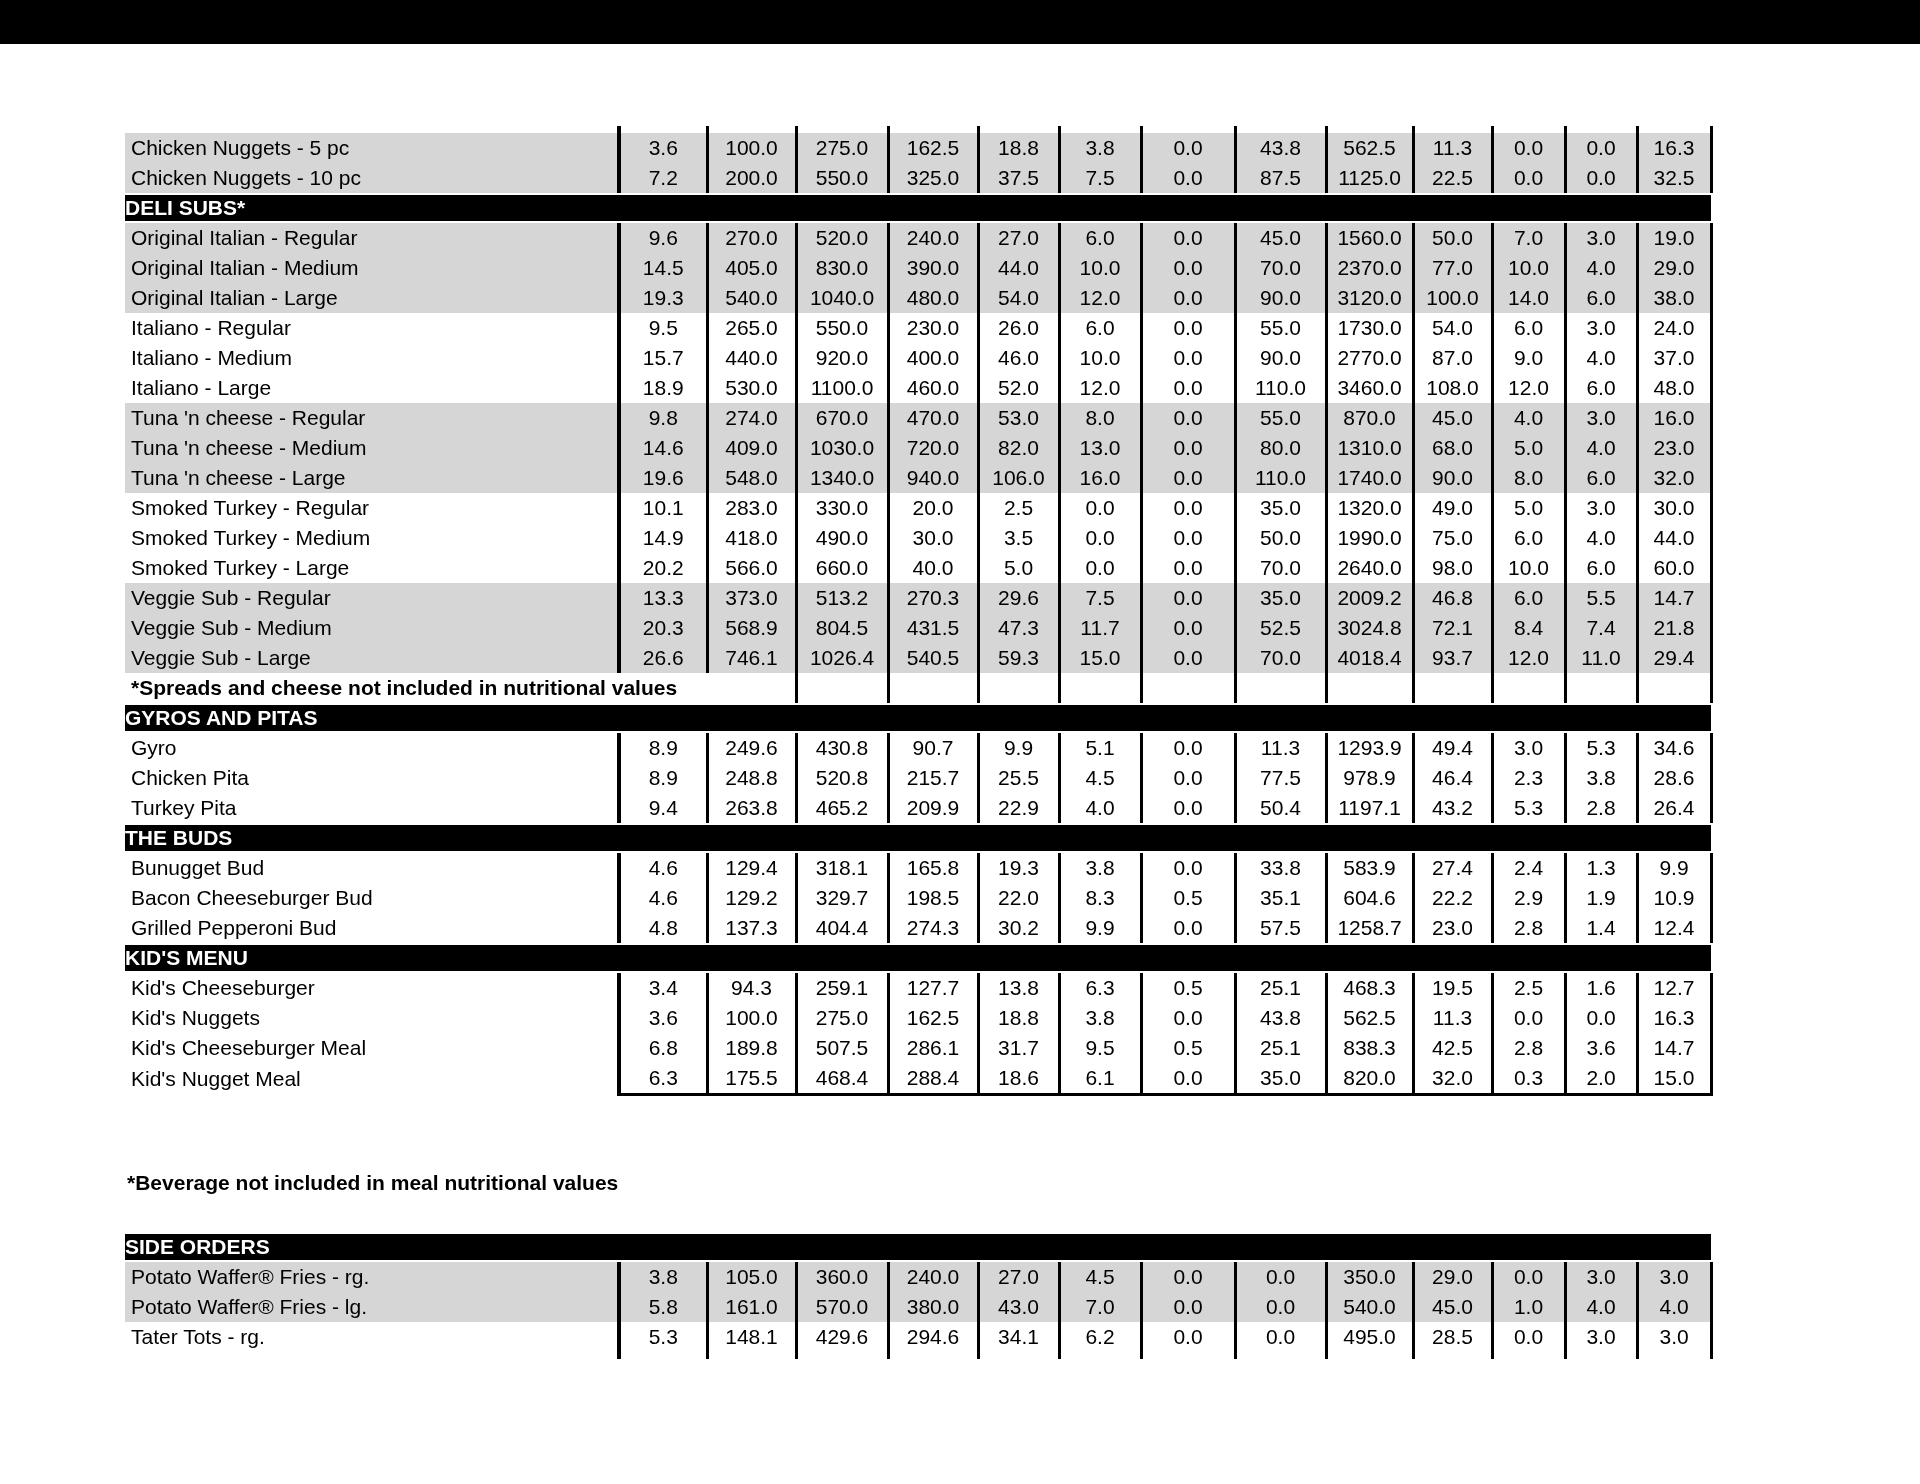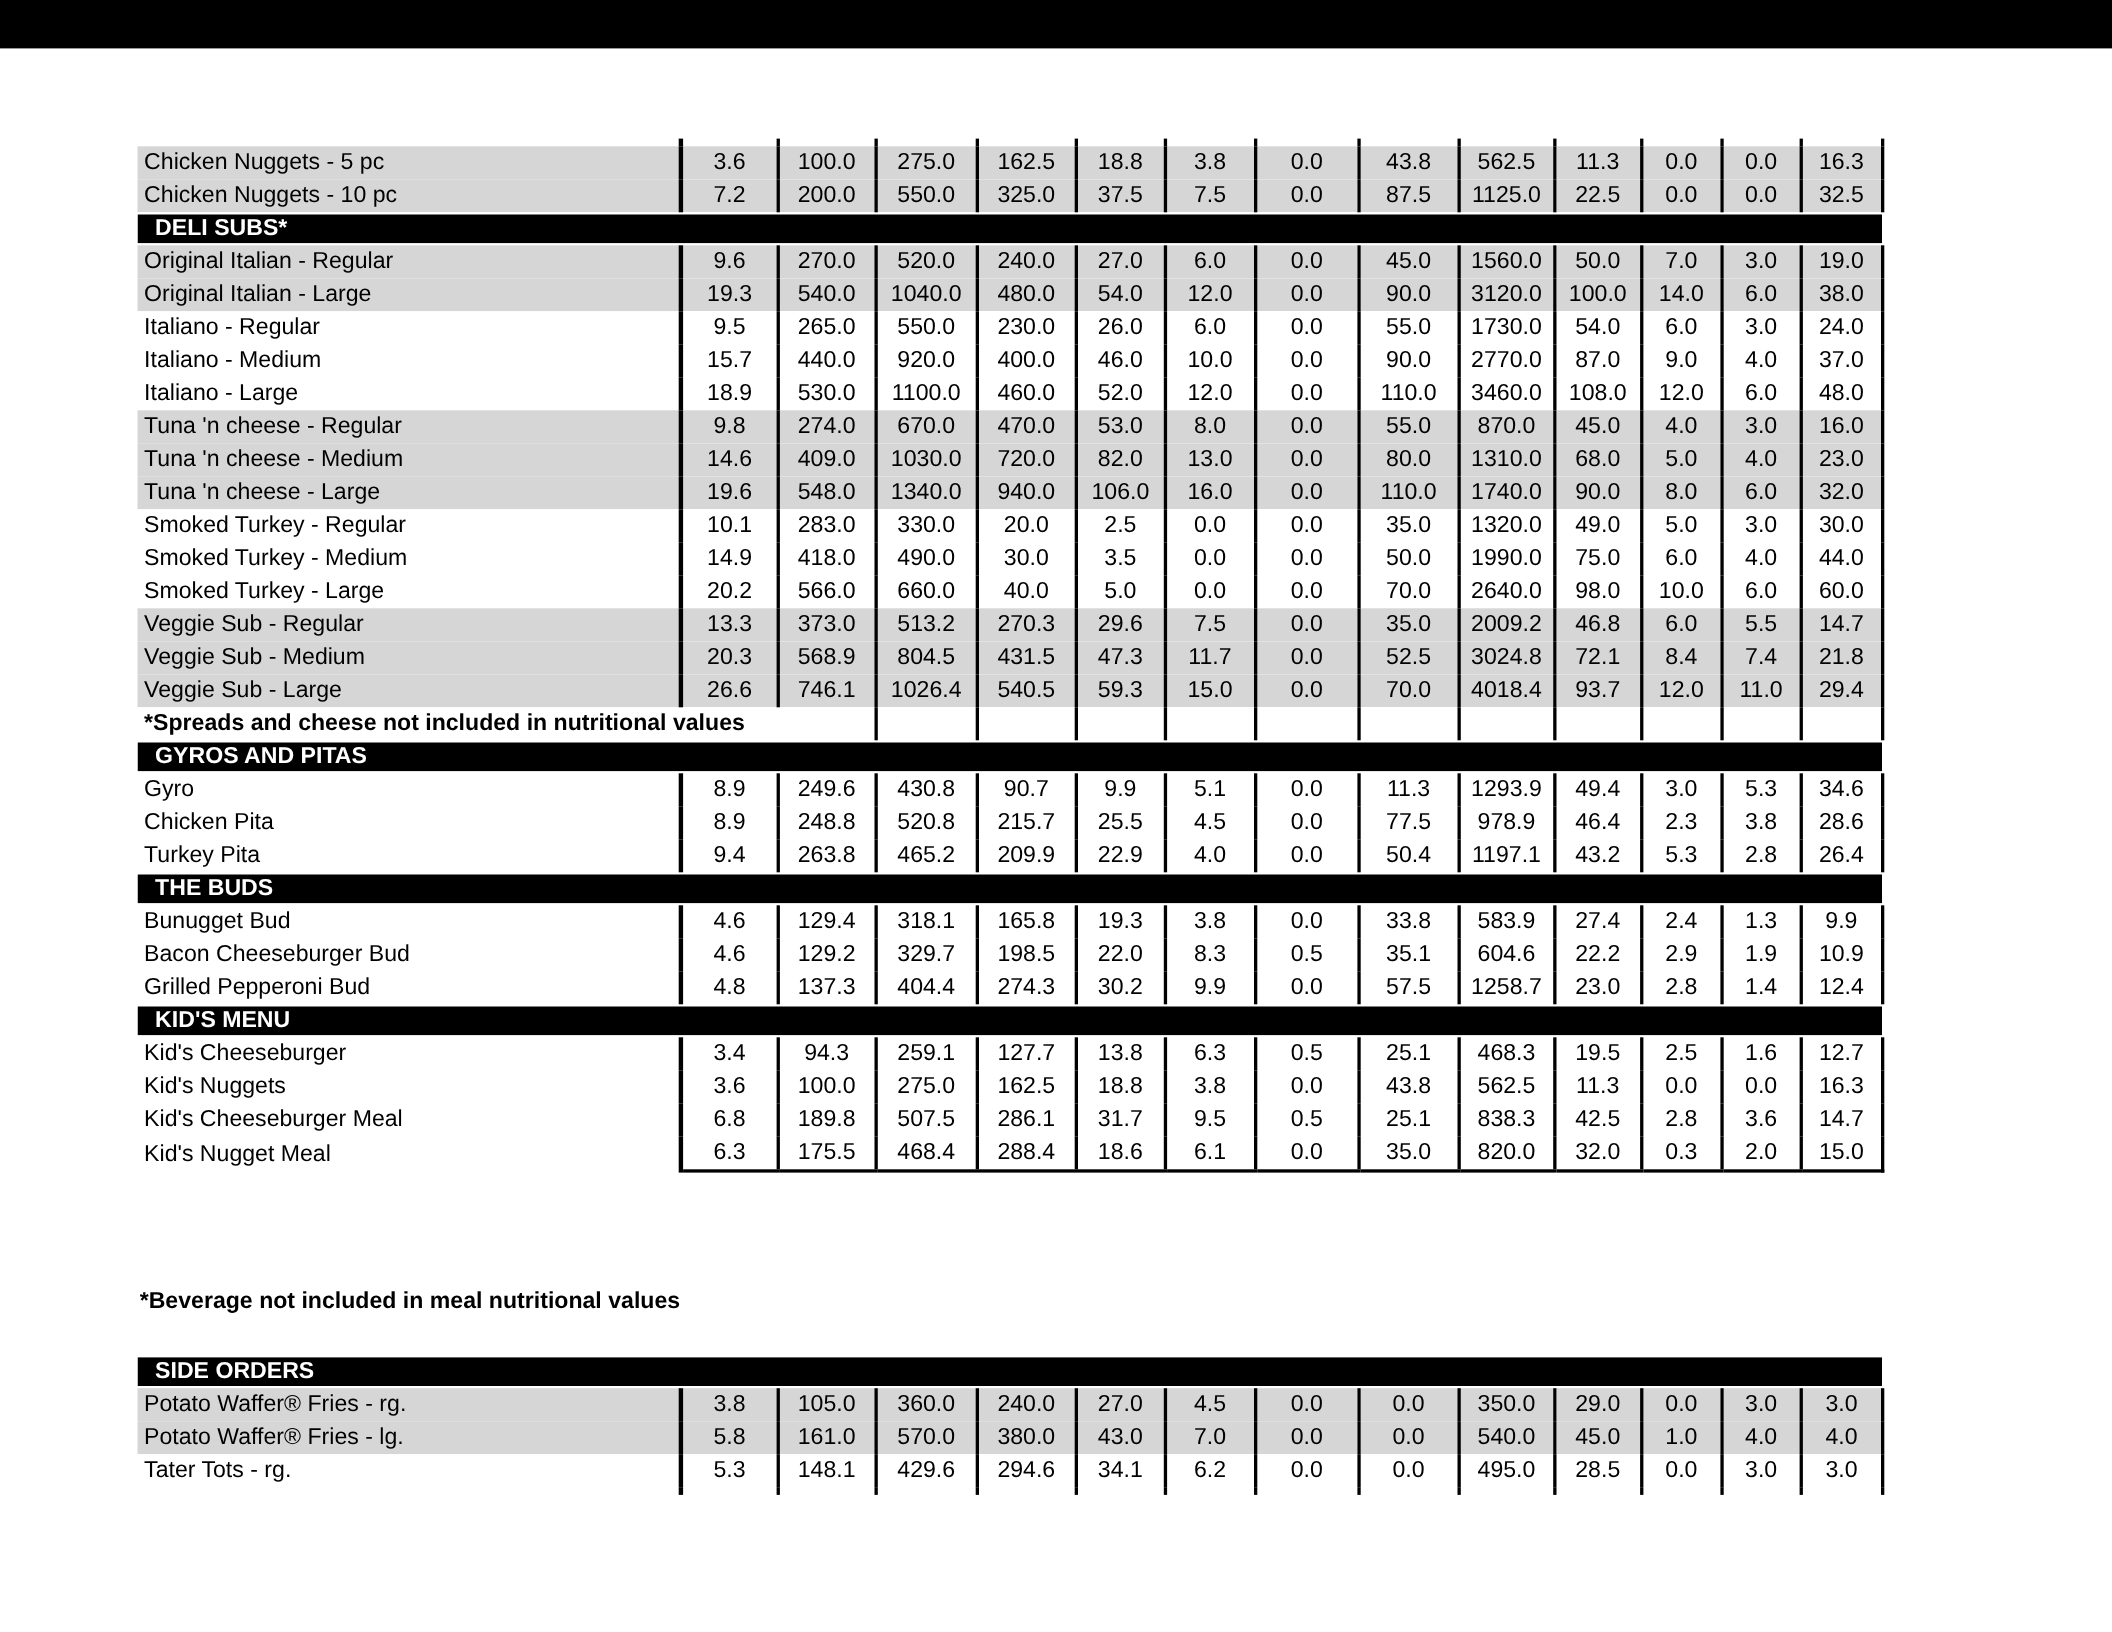--- a/index.html
+++ b/index.html
@@ -36,21 +36,21 @@
   .v {border-left:3px solid #000;}
   .vt{border-left:4px solid #000;}
   .vr{border-right:3px solid #000;}
   tr.g td{background:#d6d6d6;}
   tr.w td{background:#ffffff;}
   tr.sec td{padding:0;height:30px;background:#ffffff;}
   .secbar{
     height:26px;line-height:26px;
     background:#000000;color:#ffffff;
     font-weight:bold;font-size:21px;
-    padding-left:16px;
+    padding-left:0;
   }
   tr.endrow td.num{border-bottom:3px solid #000;}
   tr.stub td{height:7px;line-height:7px;background:#ffffff;}
   .freenote{
     position:absolute;left:127px;
     font-size:21px;font-weight:bold;line-height:30px;
     white-space:nowrap;
   }
   #beverage-note{top:1168px;}
 </style>
@@ -140,20 +140,36 @@
         <td class="num v">6.0</td>
         <td class="num v">0.0</td>
         <td class="num v">45.0</td>
         <td class="num v">1560.0</td>
         <td class="num v">50.0</td>
         <td class="num v">7.0</td>
         <td class="num v">3.0</td>
         <td class="num v vr">19.0</td>
       </tr>
       <tr class="g">
+        <td class="lbl">Original Italian - Medium</td>
+        <td class="num vt">14.5</td>
+        <td class="num v">405.0</td>
+        <td class="num v">830.0</td>
+        <td class="num v">390.0</td>
+        <td class="num v">44.0</td>
+        <td class="num v">10.0</td>
+        <td class="num v">0.0</td>
+        <td class="num v">70.0</td>
+        <td class="num v">2370.0</td>
+        <td class="num v">77.0</td>
+        <td class="num v">10.0</td>
+        <td class="num v">4.0</td>
+        <td class="num v vr">29.0</td>
+      </tr>
+      <tr class="g">
         <td class="lbl">Original Italian - Large</td>
         <td class="num vt">19.3</td>
         <td class="num v">540.0</td>
         <td class="num v">1040.0</td>
         <td class="num v">480.0</td>
         <td class="num v">54.0</td>
         <td class="num v">12.0</td>
         <td class="num v">0.0</td>
         <td class="num v">90.0</td>
         <td class="num v">3120.0</td>

